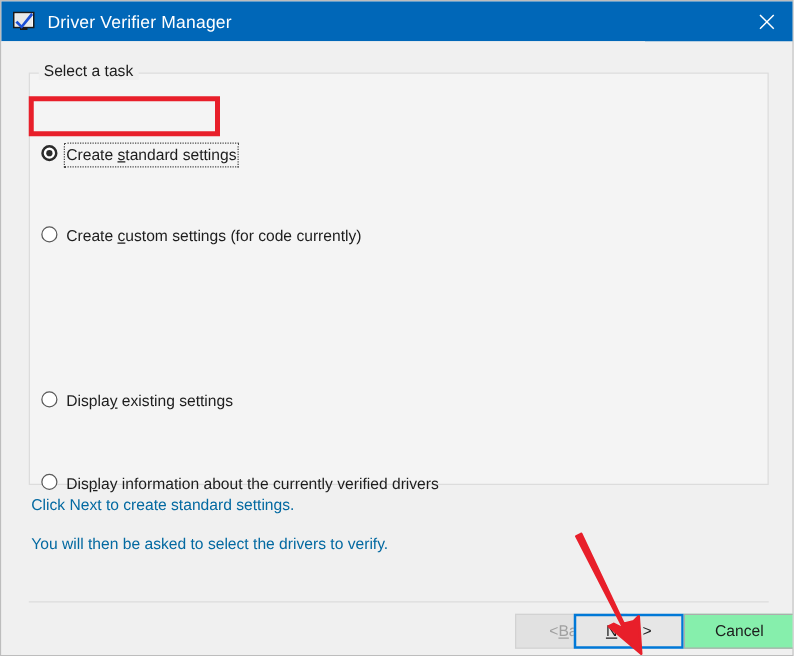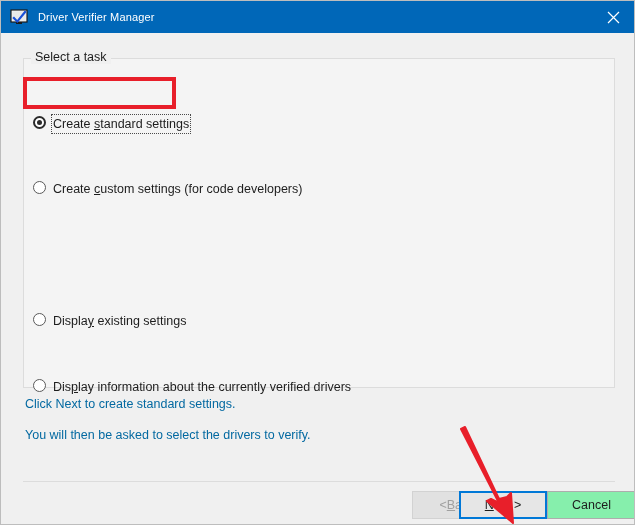--- a/index.html
+++ b/index.html
@@ -35,21 +35,21 @@
   .title-icon {
     width: 20px;
     height: 20px;
     margin-left: 8px;
     margin-right: 9px;
     flex: 0 0 auto;
     position: relative;
   }
   .title-text {
     color: #ffffff;
-    font-size: 11px;
+    font-size: 14px;
     letter-spacing: .15px;
     white-space: nowrap;
   }
   .close-btn {
     position: absolute;
     right: 0; top: 0;
     width: 46px;
     height: 32px;
     display: flex;
     align-items: center;
@@ -224,21 +224,21 @@
     <div class="groupbox"></div>
     <div class="group-label">Select a task</div>
 
     <div class="radio-row checked" style="top:83px">
       <span class="radio-mark"></span>
       <span class="radio-label focus-ring"><span>Create </span><u>s</u><span>tandard settings</span></span>
     </div>
 
     <div class="radio-row" style="top:148px">
       <span class="radio-mark"></span>
-      <span class="radio-label"><span>Create </span><u>c</u><span>ustom settings (for code developers)</span></span>
+      <span class="radio-label"><span>Create </span><u>c</u><span>ustom settings (for code currently)</span></span>
     </div>
 
 
     <div class="radio-row" style="top:280px">
       <span class="radio-mark"></span>
       <span class="radio-label"><span>Displa</span><u>y</u><span> existing settings</span></span>
     </div>
 
     <div class="radio-row" style="top:346px">
       <span class="radio-mark"></span>

